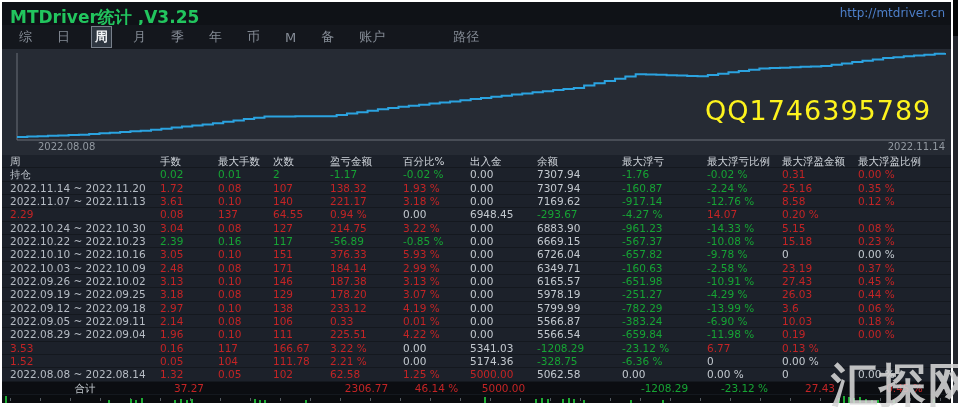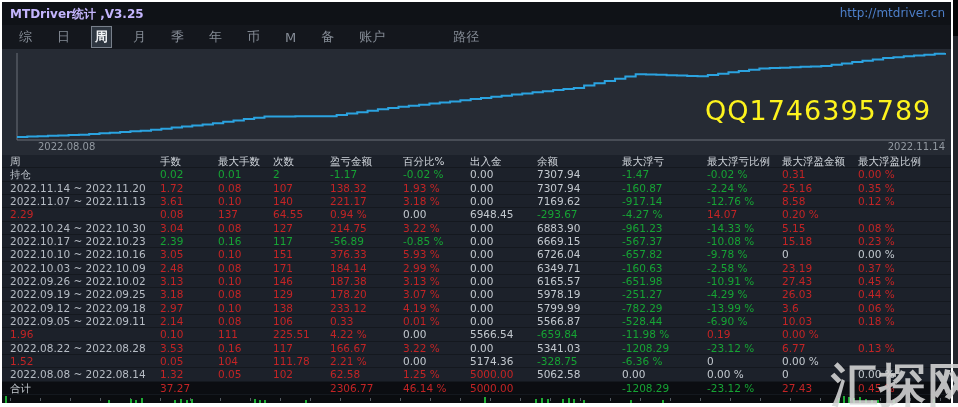--- a/index.html
+++ b/index.html
@@ -6,21 +6,21 @@
   html,body { width:958px; height:407px; background:#ffffff; overflow:hidden;
     font-family:"DejaVu Sans","Liberation Sans",sans-serif; }
   #window { position:absolute; left:2px; top:2px; width:949px; height:401px;
     background:#171b22; overflow:hidden; }
   
   #right-col { position:absolute; left:953px; top:0; width:5px; height:403px; background:#23262c; }
   #right-col .blackcap { position:absolute; left:0; top:0; width:5px; height:36px; background:#060708; }
 
   
   #titlebar { position:absolute; left:0; top:0; width:100%; height:23px; background:#0f1217; }
-  #app-title { position:absolute; left:8px; top:4px; font-size:12px; font-weight:bold; color:#c4b5fd; }
+  #app-title { position:absolute; left:8px; top:4px; font-size:17px; font-weight:bold; color:#22c55e; }
   #app-url { position:absolute; right:6px; top:4px; font-size:12px; color:#4d7fc9; }
 
   
   #menubar { position:absolute; left:0; top:23px; width:100%; height:24px; background:#14171d;
     display:flex; align-items:center; padding-left:14px; }
   .mi { color:#858c96; font-size:13px; margin-right:19px; cursor:default; padding:1px 3px; }
   .mi.sel { color:#f2f4f6; background:#2e3640; outline:1px solid #78808b; font-weight:bold; }
   #path-label { color:#858c96; font-size:13px; margin-left:46px; }
 
   
@@ -28,21 +28,21 @@
   #chart svg { position:absolute; left:0; top:0; }
   #qq-watermark { position:absolute; left:703px; top:46px; font-size:27px; color:#fdf31d; letter-spacing:1px; }
 
   
   #table { position:absolute; left:0; top:153px; width:949px; height:240px; background:#1c212a; }
   .trow { position:relative; height:13.33px; display:grid;
     grid-template-columns:150px 58px 55px 57px 73px 67px 67px 85px 85px 75px 76px 1fr;
     padding-left:8px; border-bottom:1px solid #14181e; font-size:10.5px; line-height:12.5px;
     white-space:nowrap; }
   .trow.hdr .cell { color:#ced3d9; }
-  .trow.total { background:#0b0d11; }
+  .trow.total { background:#0b0d11;text-align:center; }
   .cell { overflow:visible; }
   .c-r { color:#c32425; } .c-g { color:#16a434; } .c-w { color:#c3c9cf; }
   .c-d { color:#b6bcc4; }
 
   
   #strip { position:absolute; left:0; top:393px; width:949px; height:8px; background:#0a0c0f; }
   #strip .tick { position:absolute; bottom:2px; width:1px; height:3px; background:#565c63; }
   #strip .gbar { position:absolute; bottom:0; width:2px; background:#1fae35; }
 
   
@@ -103,21 +103,21 @@
       </div>
       <div class="trow ">
         <span class="cell c-d">持仓</span>
         <span class="cell c-g">0.02</span>
         <span class="cell c-g">0.01</span>
         <span class="cell c-g">2</span>
         <span class="cell c-g">-1.17</span>
         <span class="cell c-g">-0.02 %</span>
         <span class="cell c-w">0.00</span>
         <span class="cell c-w">7307.94</span>
-        <span class="cell c-g">-1.47</span>
+        <span class="cell c-g">-1.76</span>
         <span class="cell c-g">-0.02 %</span>
         <span class="cell c-r">0.31</span>
         <span class="cell c-r">0.00 %</span>
       </div>
       <div class="trow ">
         <span class="cell c-d">2022.11.14 ~ 2022.11.20</span>
         <span class="cell c-r">1.72</span>
         <span class="cell c-r">0.08</span>
         <span class="cell c-r">107</span>
         <span class="cell c-r">138.32</span>
@@ -164,21 +164,21 @@
         <span class="cell c-r">214.75</span>
         <span class="cell c-r">3.22 %</span>
         <span class="cell c-w">0.00</span>
         <span class="cell c-w">6883.90</span>
         <span class="cell c-g">-961.23</span>
         <span class="cell c-g">-14.33 %</span>
         <span class="cell c-r">5.15</span>
         <span class="cell c-r">0.08 %</span>
       </div>
       <div class="trow ">
-        <span class="cell c-d">2022.10.17 ~ 2022.10.23</span>
+        <span class="cell c-d">2022.10.22 ~ 2022.10.23</span>
         <span class="cell c-g">2.39</span>
         <span class="cell c-g">0.16</span>
         <span class="cell c-g">117</span>
         <span class="cell c-g">-56.89</span>
         <span class="cell c-g">-0.85 %</span>
         <span class="cell c-w">0.00</span>
         <span class="cell c-w">6669.15</span>
         <span class="cell c-g">-567.37</span>
         <span class="cell c-g">-10.08 %</span>
         <span class="cell c-r">15.18</span>
@@ -256,40 +256,40 @@
       </div>
       <div class="trow ">
         <span class="cell c-d">2022.09.05 ~ 2022.09.11</span>
         <span class="cell c-r">2.14</span>
         <span class="cell c-r">0.08</span>
         <span class="cell c-r">106</span>
         <span class="cell c-r">0.33</span>
         <span class="cell c-r">0.01 %</span>
         <span class="cell c-w">0.00</span>
         <span class="cell c-w">5566.87</span>
-        <span class="cell c-g">-528.44</span>
+        <span class="cell c-g">-383.24</span>
         <span class="cell c-g">-6.90 %</span>
         <span class="cell c-r">10.03</span>
         <span class="cell c-r">0.18 %</span>
       </div>
       <div class="trow ">
+        <span class="cell c-d">2022.08.29 ~ 2022.09.04</span>
         <span class="cell c-r">1.96</span>
         <span class="cell c-r">0.10</span>
         <span class="cell c-r">111</span>
         <span class="cell c-r">225.51</span>
         <span class="cell c-r">4.22 %</span>
         <span class="cell c-w">0.00</span>
         <span class="cell c-w">5566.54</span>
         <span class="cell c-g">-659.84</span>
         <span class="cell c-g">-11.98 %</span>
         <span class="cell c-r">0.19</span>
         <span class="cell c-r">0.00 %</span>
       </div>
       <div class="trow ">
-        <span class="cell c-d">2022.08.22 ~ 2022.08.28</span>
         <span class="cell c-r">3.53</span>
         <span class="cell c-r">0.16</span>
         <span class="cell c-r">117</span>
         <span class="cell c-r">166.67</span>
         <span class="cell c-r">3.22 %</span>
         <span class="cell c-w">0.00</span>
         <span class="cell c-w">5341.03</span>
         <span class="cell c-g">-1208.29</span>
         <span class="cell c-g">-23.12 %</span>
         <span class="cell c-r">6.77</span>

